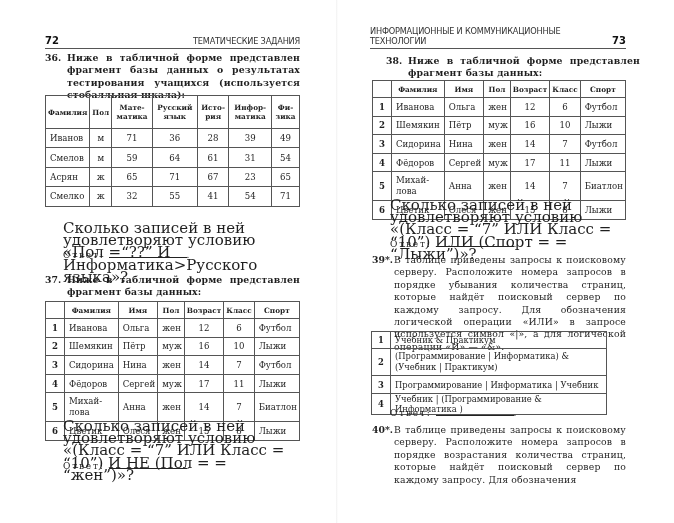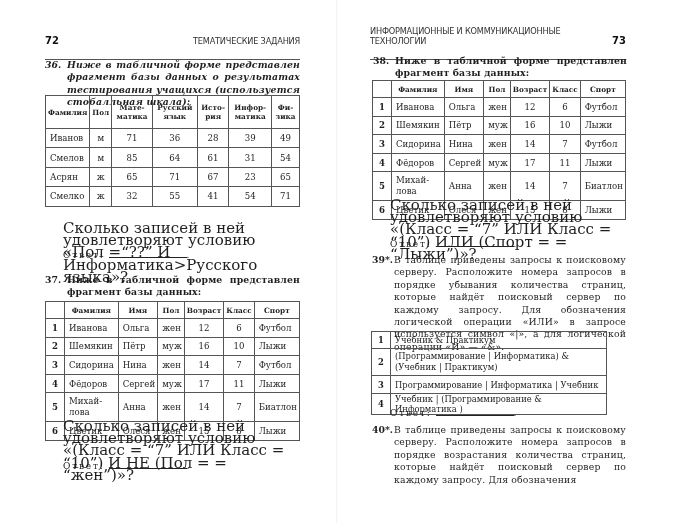--- a/index.html
+++ b/index.html
@@ -5,21 +5,21 @@
   html, body { margin:0; padding:0; }
   body { width:674px; height:523px; background:#ffffff; position:relative; overflow:hidden;
          font-family:"DejaVu Serif", serif; color:#1f1f1f; }
   .page { position:absolute; top:0; height:523px; }
   .left { left:0; width:337px; }
   .right { left:337px; width:337px; }
   .gutter { position:absolute; left:336px; top:0; width:2px; height:523px;
             background:linear-gradient(to right, #f1f1f1, #ffffff); }
   .runhead { position:absolute; top:34px; height:12px; border-bottom:1px solid #555;
              font-family:"DejaVu Sans", sans-serif; font-size:8.2px; color:#333; display:flex;
-             align-items:flex-end; justify-content:space-between; padding-bottom:13px; }
+             align-items:flex-end; justify-content:space-between; padding-bottom:2px; }
   .left .runhead { left:45px; width:255px; }
   .right .runhead { left:33px; width:256px; }
   .pnum { font-family:"DejaVu Sans", sans-serif; font-weight:bold; font-size:10px; color:#111; }
   .rtitle { letter-spacing:-0.2px; }
   .task { position:absolute; font-size:9.3px; line-height:12.4px; text-align:justify; }
   .task .num { position:absolute; left:0; top:0; font-weight:bold; }
   .task .txt { margin-left:22px; font-weight:bold; letter-spacing:0.15px; }
   .q { position:absolute; font-size:15px; line-height:12.2px; }
   .answer { position:absolute; font-size:9px; letter-spacing:1.8px; }
   .answer .line { display:inline-block; width:78px; border-bottom:1px solid #222; margin-left:4px;
@@ -39,21 +39,21 @@
 </style>
 </head>
 <body>
 
 <div class="page left">
   <div class="runhead">
     <span class="pnum">72</span>
     <span class="rtitle">ТЕМАТИЧЕСКИЕ ЗАДАНИЯ</span>
   </div>
 
-  <div class="task" style="left:45px; top:59px; width:255px;font-style:italic;">
+  <div class="task" style="left:45px; top:52px; width:255px;">
     <span class="num">36.</span>
     <div class="txt">Ниже в табличной форме представлен фрагмент базы данных о результатах тестирования учащихся (используется стобалльная шкала):</div>
   </div>
 
   <table class="t36" style="left:45px; top:95px; width:255px;">
     <thead>
         <tr>
       <th>Фамилия</th>
       <th>Пол</th>
       <th>Мате-матика</th>
@@ -69,21 +69,21 @@
           <td>м</td>
           <td>71</td>
           <td>36</td>
           <td>28</td>
           <td>39</td>
           <td>49</td>
         </tr>
         <tr>
           <td class="l">Смелов</td>
           <td>м</td>
-          <td>85</td>
+          <td>59</td>
           <td>64</td>
           <td>61</td>
           <td>31</td>
           <td>54</td>
         </tr>
         <tr>
           <td class="l">Асрян</td>
           <td>ж</td>
           <td>65</td>
           <td>71</td>
@@ -190,21 +190,21 @@
 </div>
 
 <div class="gutter"></div>
 
 <div class="page right">
   <div class="runhead">
     <span class="rtitle">ИНФОРМАЦИОННЫЕ И КОММУНИКАЦИОННЫЕ ТЕХНОЛОГИИ</span>
     <span class="pnum">73</span>
   </div>
 
-  <div class="task" style="left:36px; top:55px; width:254px;">
+  <div class="task" style="left:49px; top:55px; width:254px;">
     <span class="num">38.</span>
     <div class="txt">Ниже в табличной форме представлен фрагмент базы данных:</div>
   </div>
 
   <table class="t37" style="left:35px; top:80px; width:254px;">
     <thead>
         <tr>
       <th style="width:14px"></th>
       <th>Фамилия</th>
       <th>Имя</th>

